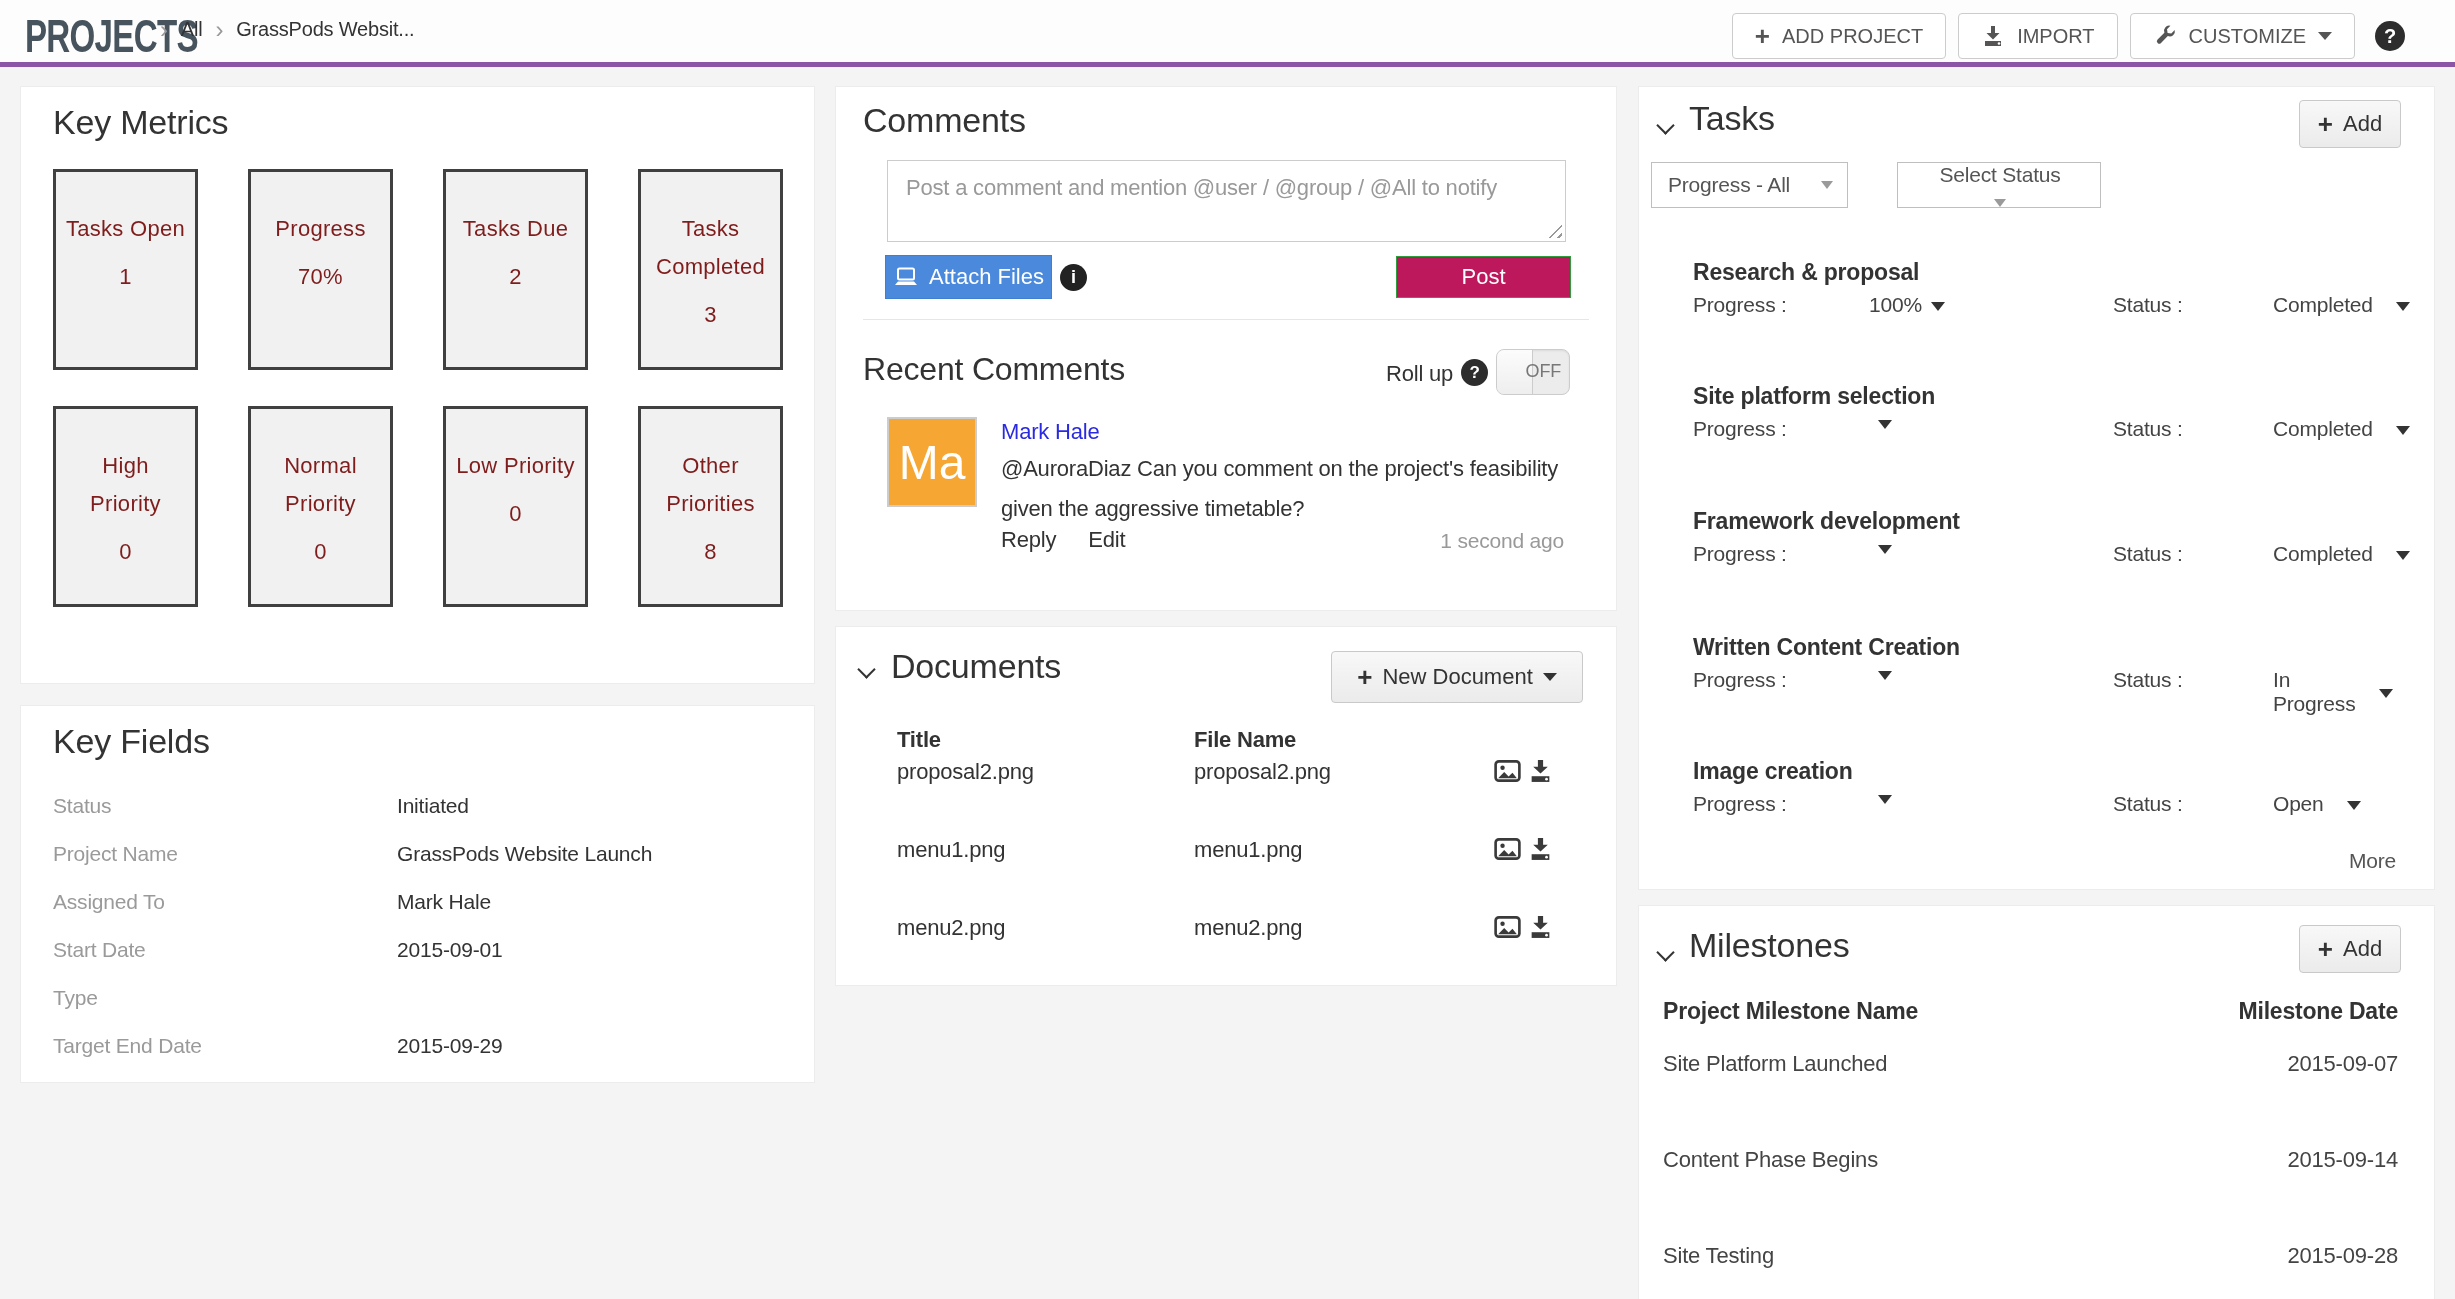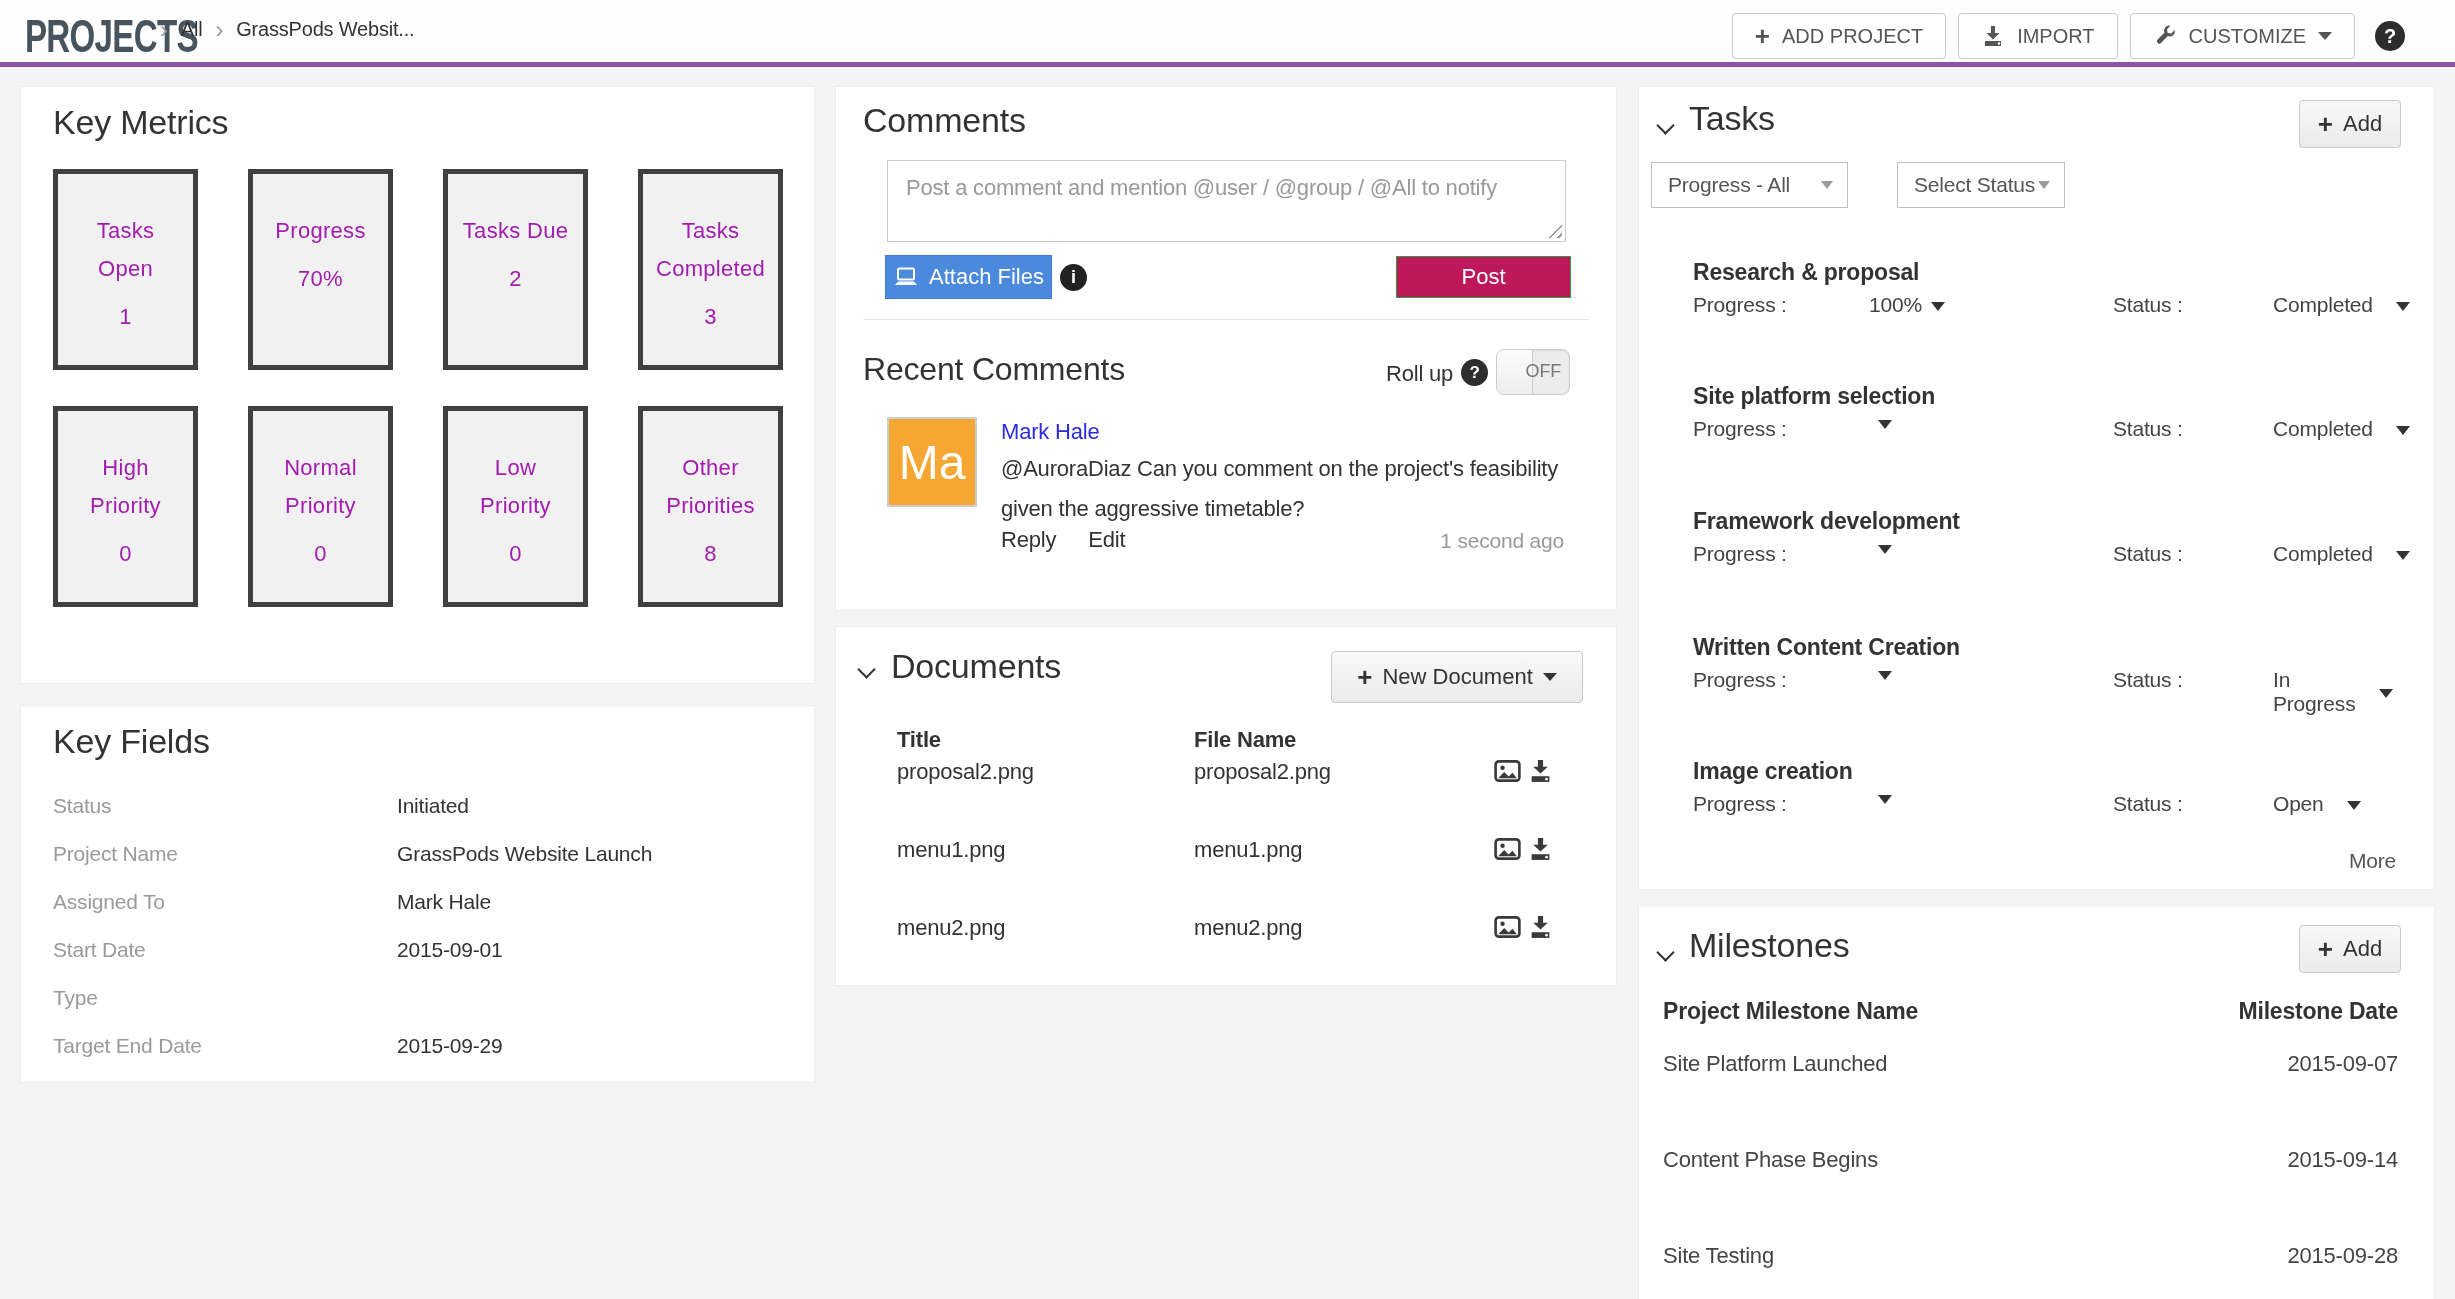--- a/index.html
+++ b/index.html
@@ -50,22 +50,22 @@
   }
 
   
   #card-key-metrics { left:20px; top:86px; width:795px; height:598px; }
   #card-key-metrics .sec-title { position:absolute; left:32px; top:16px; }
   .metric-grid {
     position:absolute; left:32px; top:82px; display:grid;
     grid-template-columns:repeat(4,145px); grid-auto-rows:201px; column-gap:50px; row-gap:36px;
   }
   .metric-box {
-    background:#f1f1f1; border:5px solid #404040; text-align:center; padding:38px 9px 0 9px;
-    font-size:22px; color:#a21caf; letter-spacing:0.3px;
+    background:#f1f1f1; border:3px solid #404040; text-align:center; padding:38px 9px 0 9px;
+    font-size:22px; color:#7f1d1d; letter-spacing:0.3px;
   }
   .metric-box .m-label { line-height:38px; }
   .metric-box .m-value { margin-top:10px; line-height:38px; }
 
   
   #card-key-fields { left:20px; top:705px; width:795px; height:378px; }
   #card-key-fields .sec-title { position:absolute; left:32px; top:16px; }
   .kf-rows { position:absolute; left:32px; top:88px; width:730px; }
   .kf-row { display:flex; height:48px; align-items:flex-start; font-size:21px; }
   .kf-label { width:344px; color:#9a9a9a; }
@@ -144,21 +144,21 @@
   #card-tasks .sec-title { position:absolute; left:50px; top:12px; }
   .add-btn { width:102px; height:48px; }
   #tasks-add { left:660px; top:13px; }
   .select {
     position:absolute; height:46px; background:#fff; border:1px solid #bfbfbf;
     display:flex; align-items:center; justify-content:space-between; padding:0 14px 0 16px;
     font-size:21px; color:#555; cursor:pointer;
   }
   .sel-caret { width:0; height:0; border-left:6px solid transparent; border-right:6px solid transparent; border-top:8px solid #9a9a9a; }
   #task-filter-progress { left:12px; top:75px; width:197px; }
-  #task-filter-status { left:258px; top:75px; width:168px; }
+  #task-filter-status { left:258px; top:75px; width:204px;flex-direction:column; }
   .task-item { position:absolute; left:0; width:100%; }
   .task-name { position:absolute; left:54px; top:0; font-size:23px; font-weight:700; color:#333; }
   .task-line { position:absolute; left:54px; top:34px; width:700px; font-size:21px; color:#444; }
   .t-plabel { position:absolute; left:0; }
   .t-pvalue { position:absolute; left:176px; display:flex; align-items:center; gap:9px; cursor:pointer; }
   .t-slabel { position:absolute; left:420px; }
   .t-svalue { position:absolute; left:580px; display:flex; align-items:center; gap:23px; cursor:pointer; }
   .caret-sm { width:0; height:0; border-left:7px solid transparent; border-right:7px solid transparent; border-top:9px solid #333; display:inline-block; margin-top:3px; }
   .more-link { position:absolute; right:38px; top:762px; font-size:21px; color:#555; cursor:pointer; }
 

